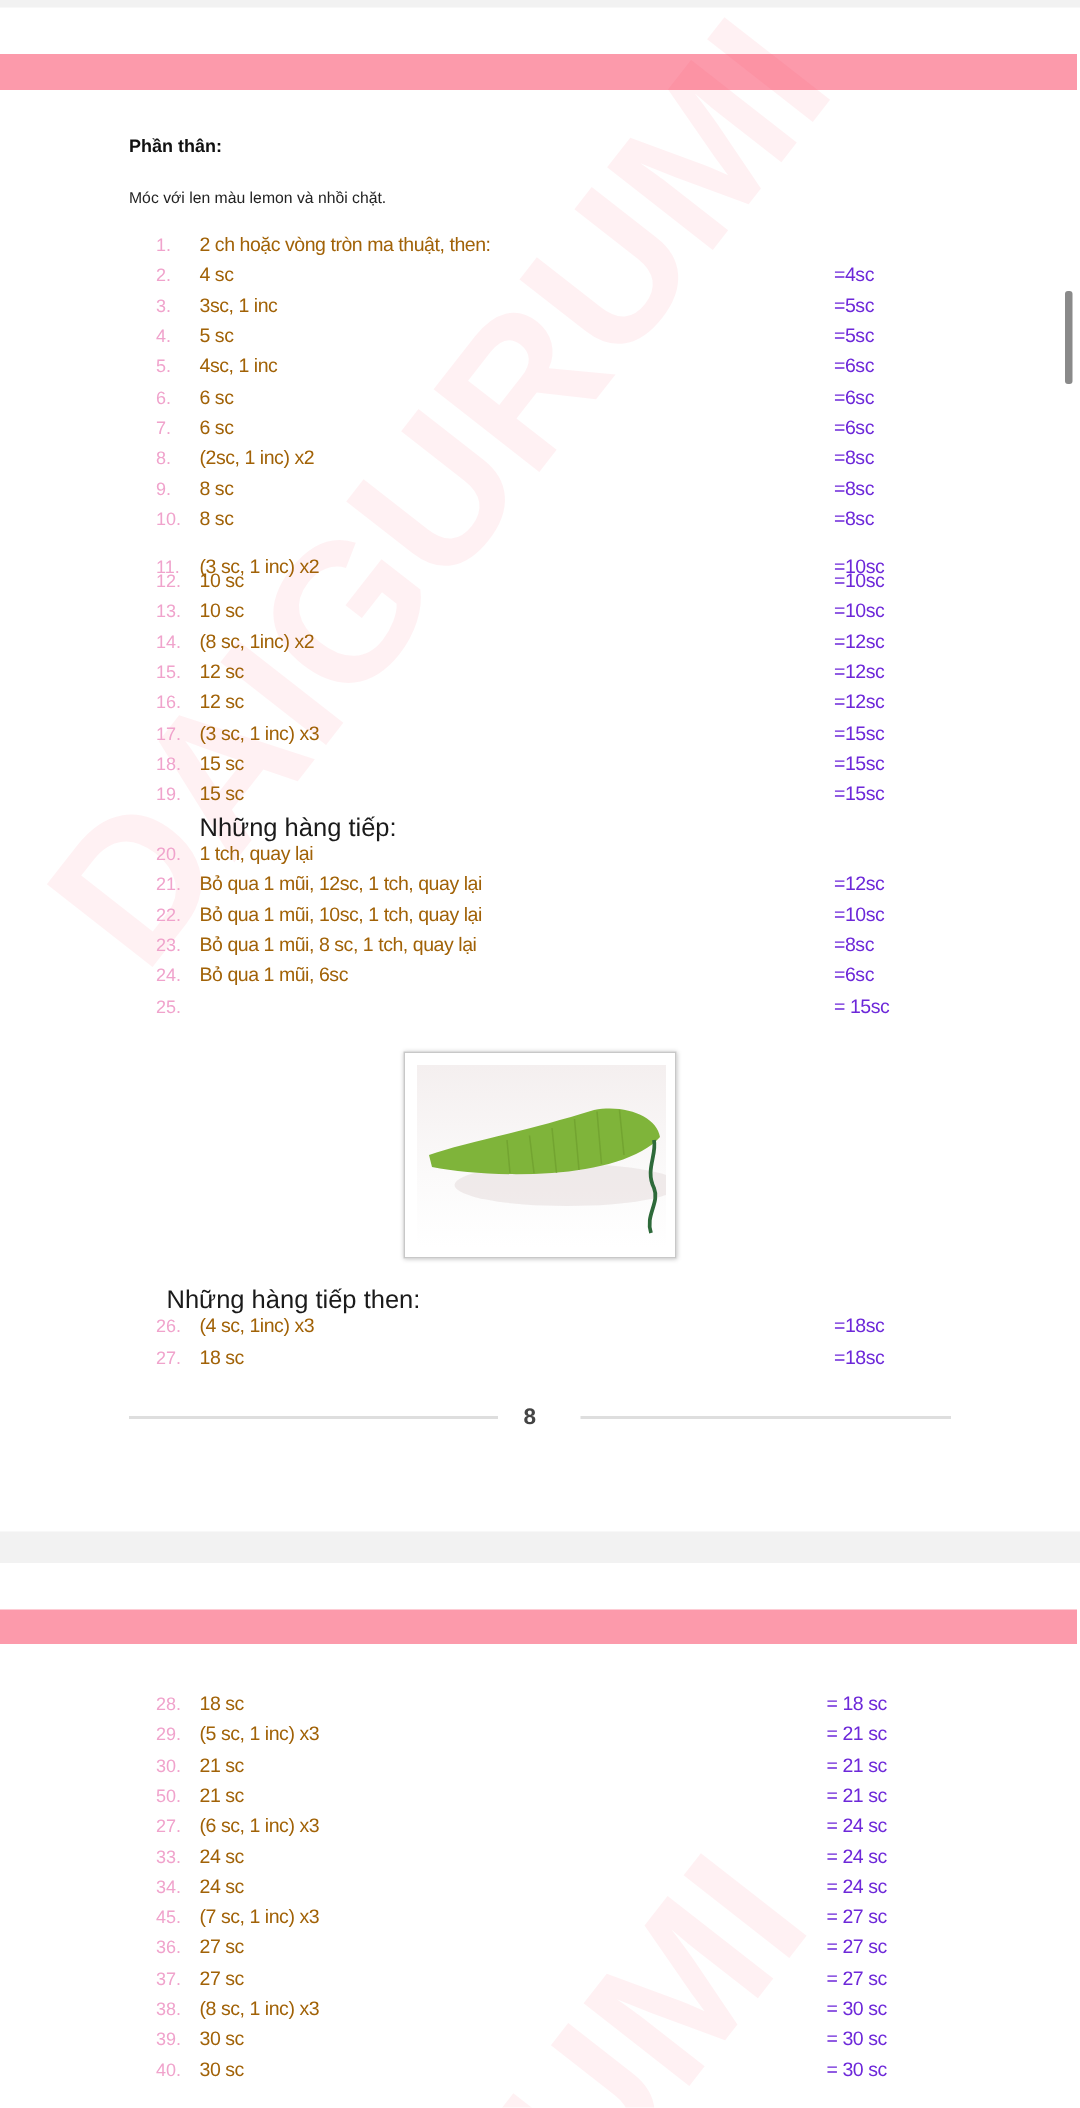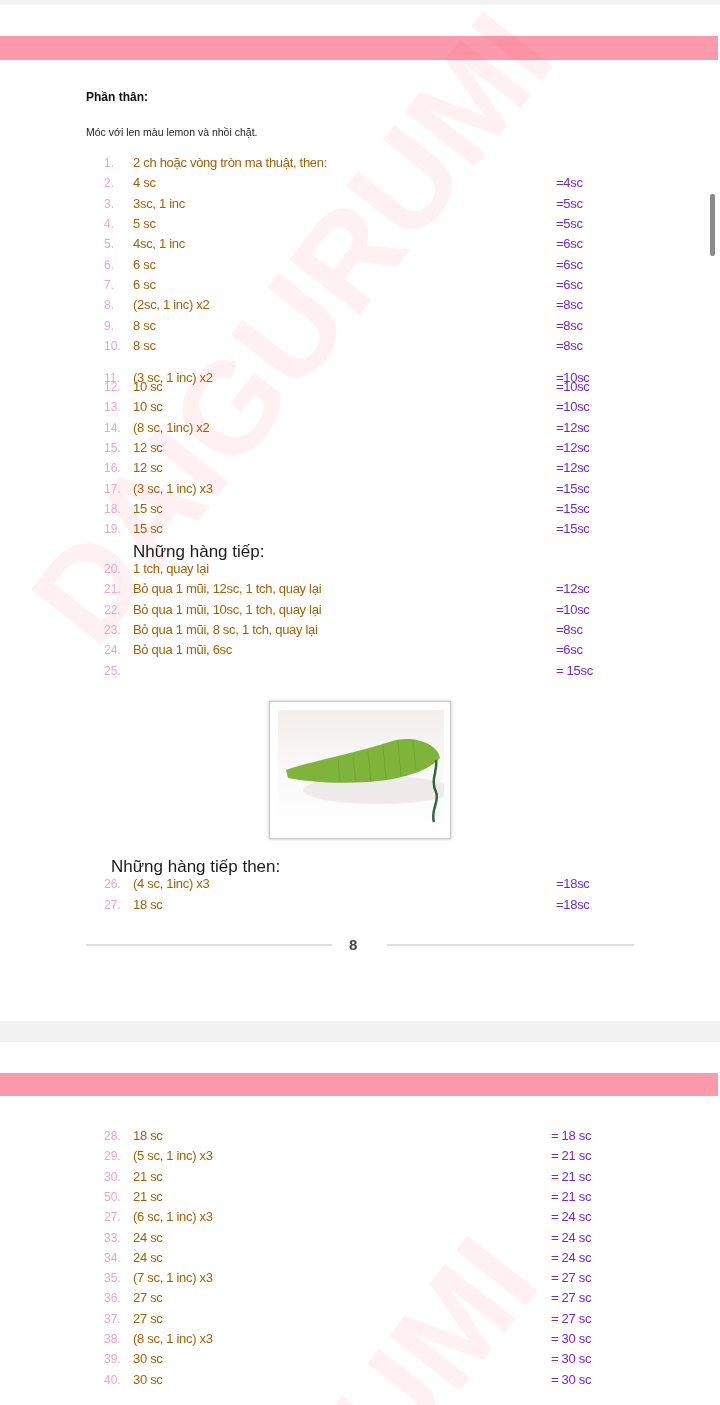--- a/index.html
+++ b/index.html
@@ -236,21 +236,21 @@
       <span class="num">33.</span>
       <span class="txt">24 sc</span>
       <span class="res">= 24 sc</span>
     </div>
     <div class="row row2" style="top: 1247.8px;">
       <span class="num">34.</span>
       <span class="txt">24 sc</span>
       <span class="res">= 24 sc</span>
     </div>
     <div class="row row2" style="top: 1268.1px;">
-      <span class="num">35.</span>
+      <span class="num">45.</span>
       <span class="txt">(7 sc, 1 inc) x3</span>
       <span class="res">= 27 sc</span>
     </div>
     <div class="row row2" style="top: 1288.4px;">
       <span class="num">36.</span>
       <span class="txt">27 sc</span>
       <span class="res">= 27 sc</span>
     </div>
     <div class="row row2" style="top: 1308.7px;">
       <span class="num">37.</span>

